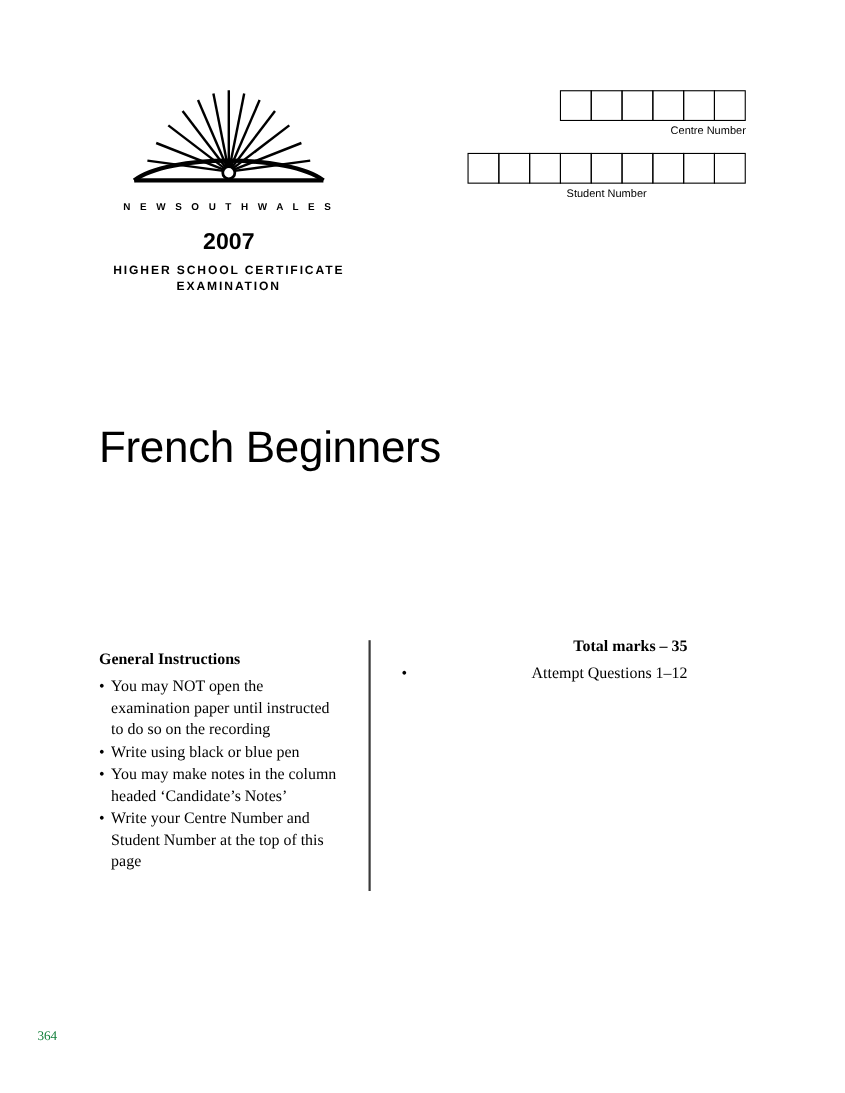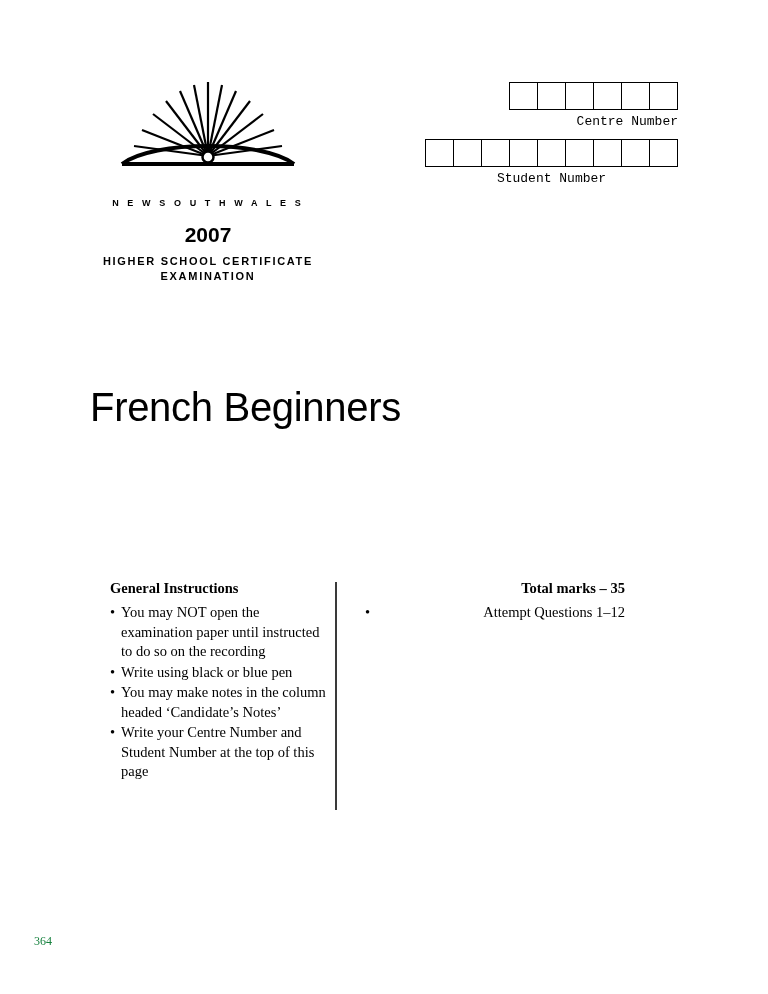--- a/index.html
+++ b/index.html
@@ -44,21 +44,21 @@
     font-size: 17px;
     letter-spacing: 3.2px;
     margin-top: 2px;
     white-space: nowrap;
   }
   .bos-sub {
     font-family: "Liberation Sans", sans-serif;
     font-weight: bold;
     font-size: 9px;
     letter-spacing: 3.1px;
-    margin-top: 20px;
+    margin-top: 5px;
     white-space: nowrap;
   }
   .exam-year {
     font-family: Liberation Sans, sans-serif;
     font-weight: bold;
     font-size: 21px;
     margin-top: 15px;
     text-align: center;
   }
   .exam-line1 {
@@ -98,22 +98,22 @@
     width: 29px;
     height: 28px;
     border: 1px solid #000;
     margin-left: -1px;
     box-sizing: border-box;
   }
   .boxrow .cell:first-child {
     margin-left: 0;
   }
   .box-label {
-    font-family: Liberation Mono, monospace;
-    font-size: 13px;
+    font-family: Liberation Sans, sans-serif;
+    font-size: 10px;
     margin-top: 4px;
   }
 
   
   .main-title {
     position: absolute;
     left: 90px;
     top: 385px;
     font-family: "Liberation Sans", sans-serif;
     font-size: 40px;
@@ -132,23 +132,22 @@
   
   .instructions {
     position: absolute;
     left: 90px;
     top: 580px;
     width: 600px;
   }
   .col-left {
     position: absolute;
     left: 0;
-    top: 0;
+    top: 12px;
     width: 218px;
-    margin-left: 20px;
   }
   .divider {
     position: absolute;
     left: 245px;
     top: 2px;
     width: 2px;
     height: 228px;
     background: #3a3a3a;
   }
   .col-right {

